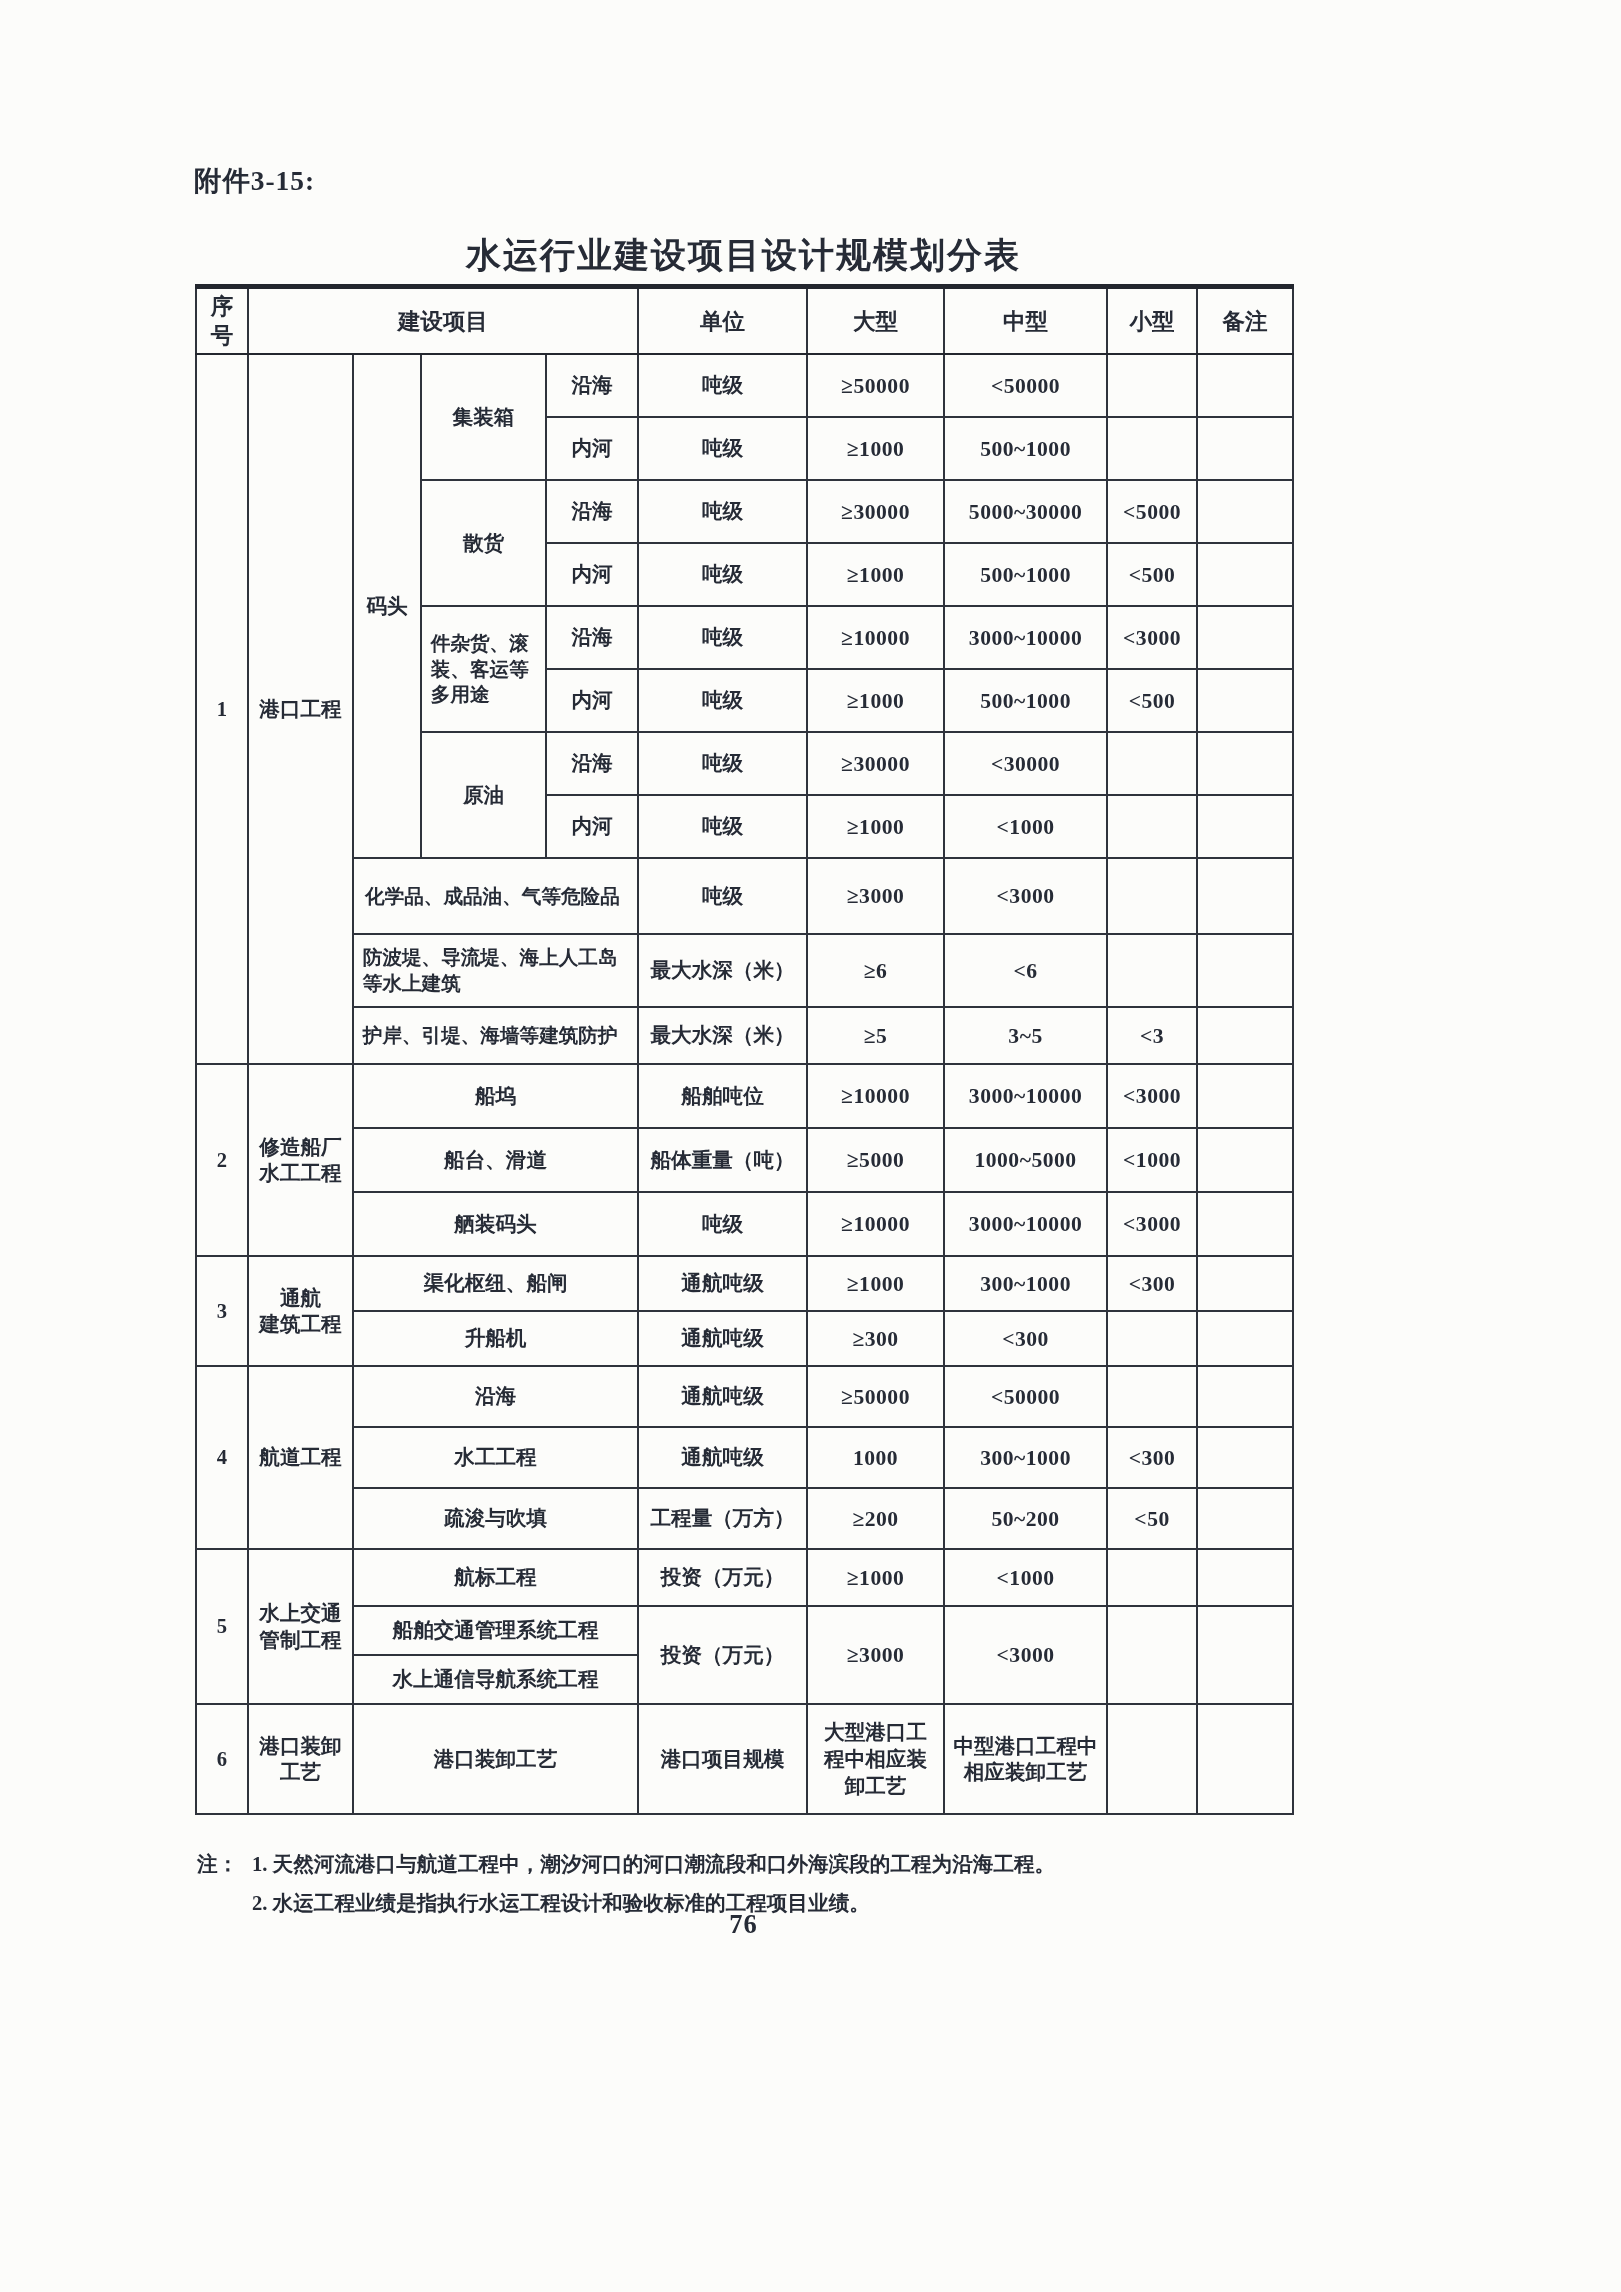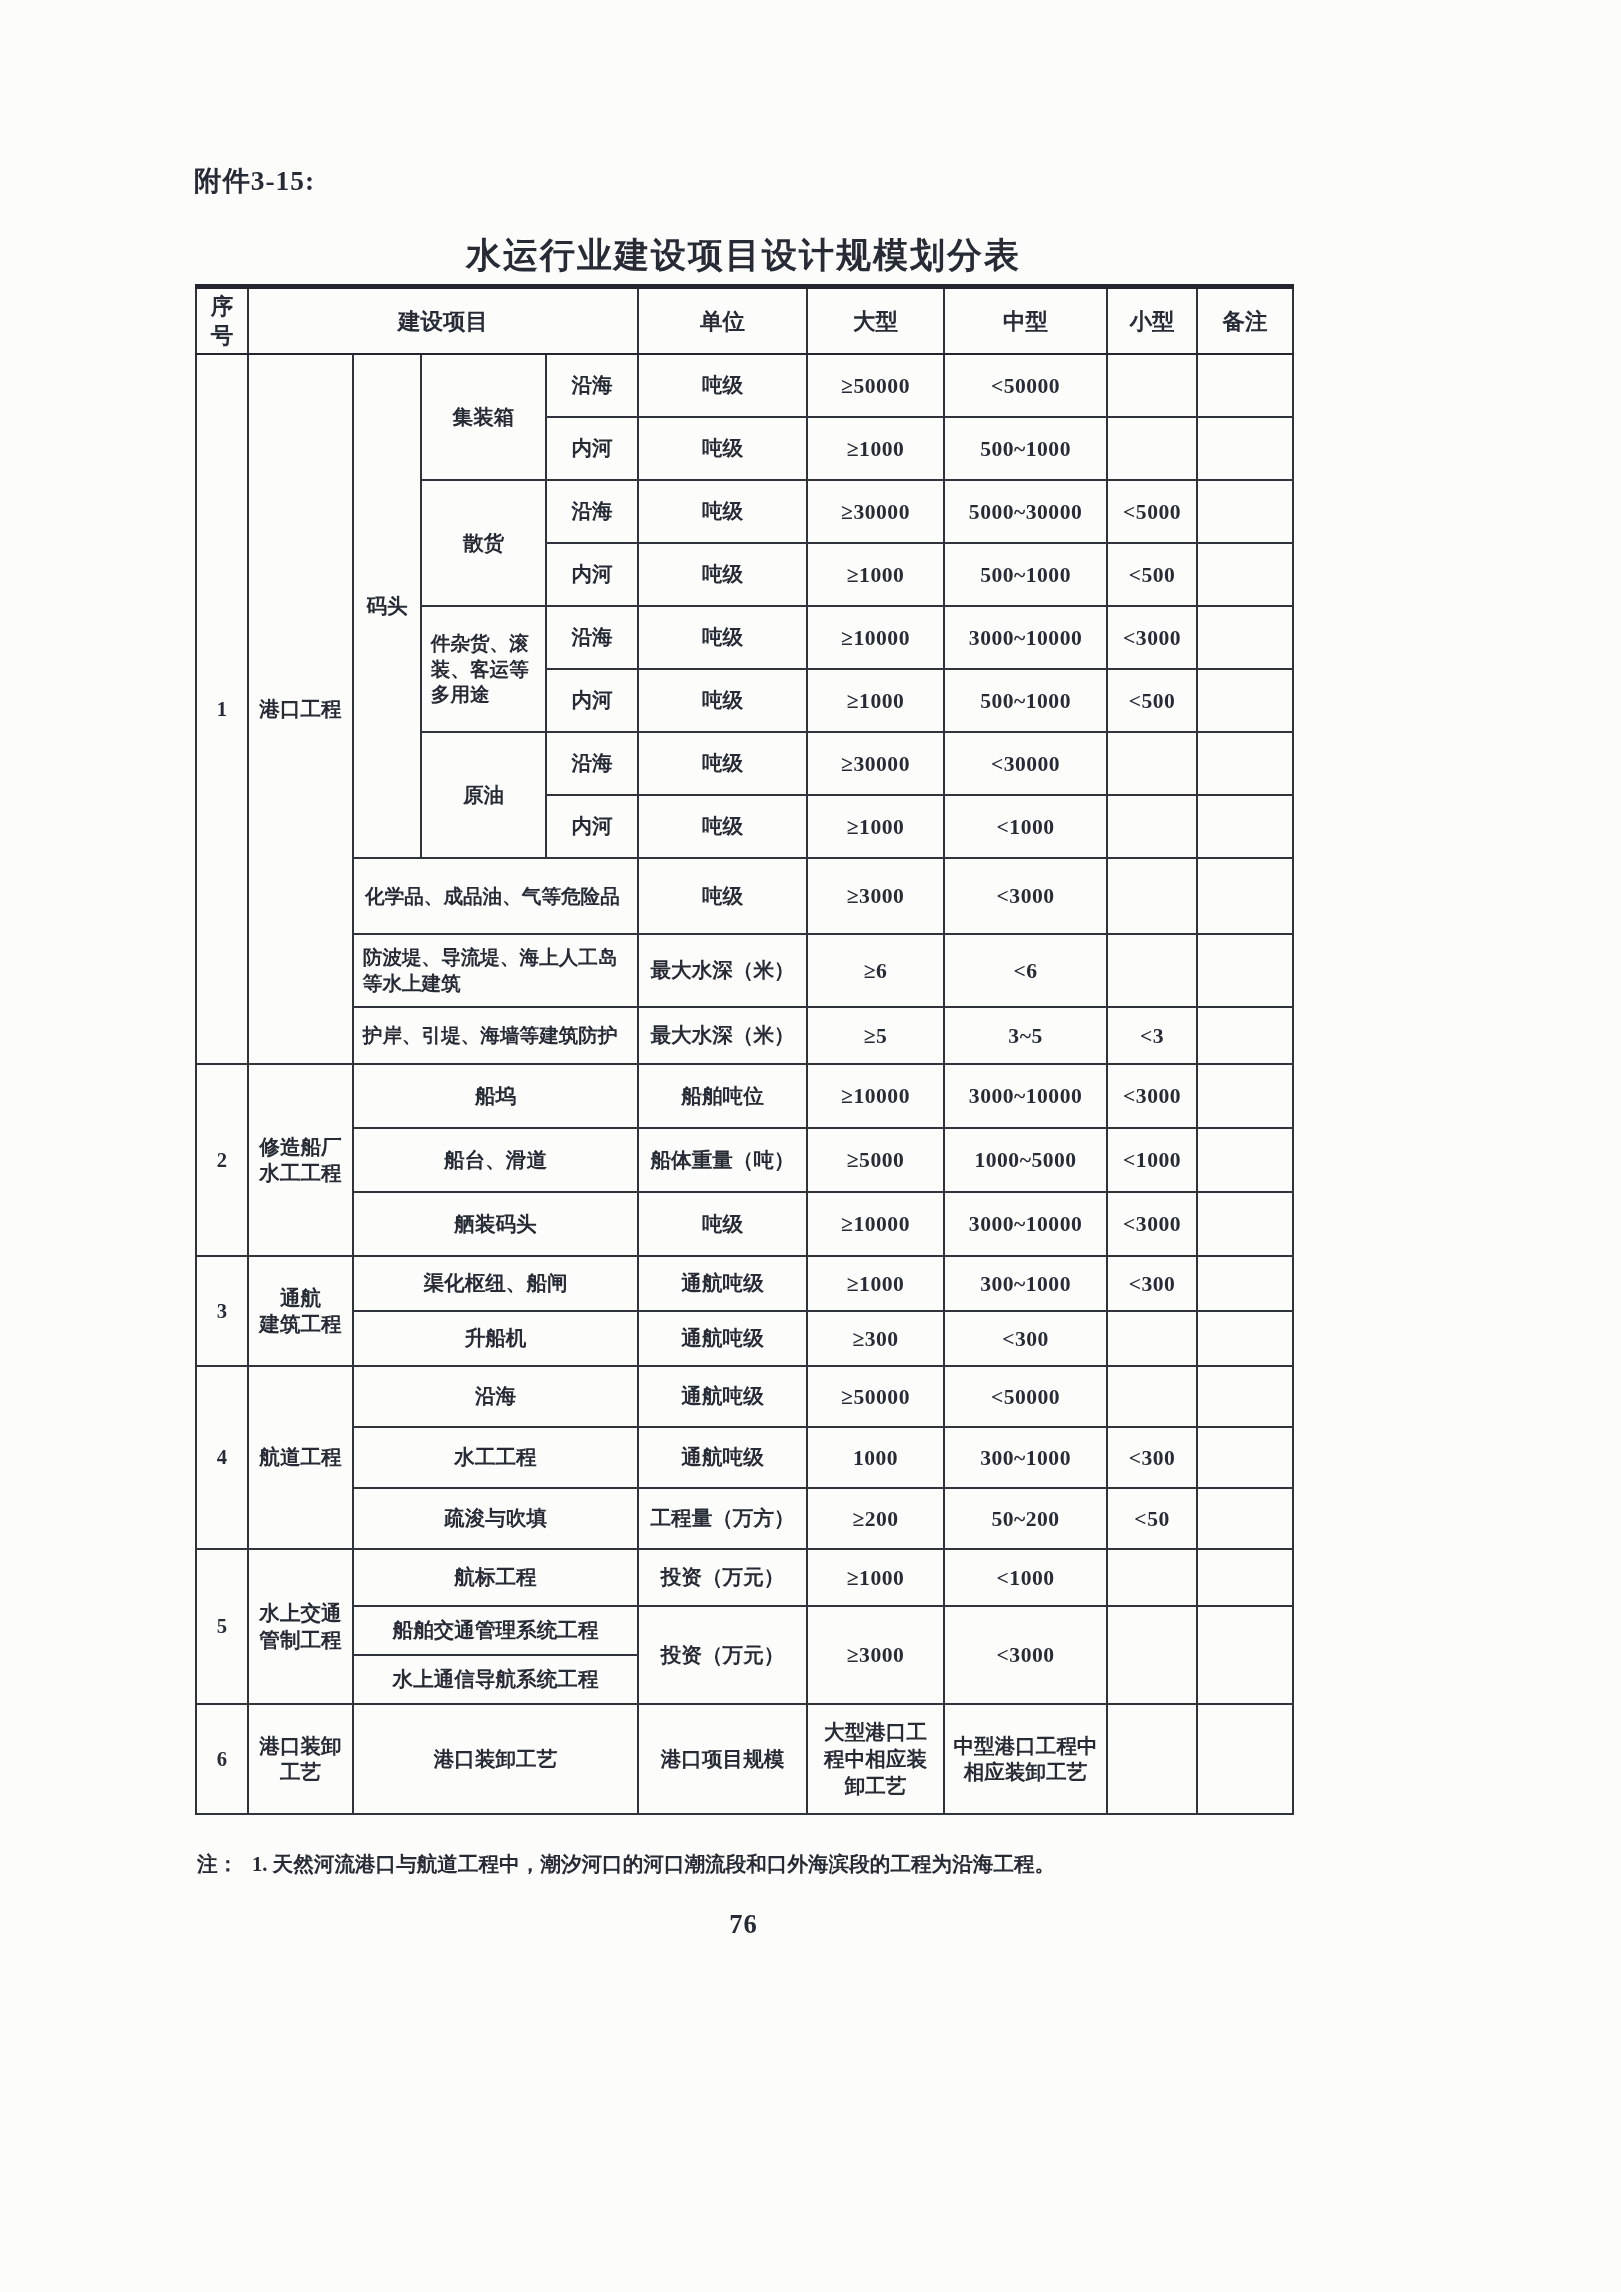--- a/index.html
+++ b/index.html
@@ -290,18 +290,19 @@
         <td>中型港口工程中相应装卸工艺</td>
         <td></td>
         <td></td>
       </tr>
     </tbody>
   </table>
 
   <div class="notes">
     <span class="notes-label">注：</span>
     <div class="note-line">1. 天然河流港口与航道工程中，潮汐河口的河口潮流段和口外海滨段的工程为沿海工程。</div>
+    <div class="note-line">2. 水运工程业绩是指执行水运工程设计和验收标准的工程项目业绩。</div>
   </div>
 
   <div class="pageno">76</div>
 
 </div>
 
 
 </body></html>

